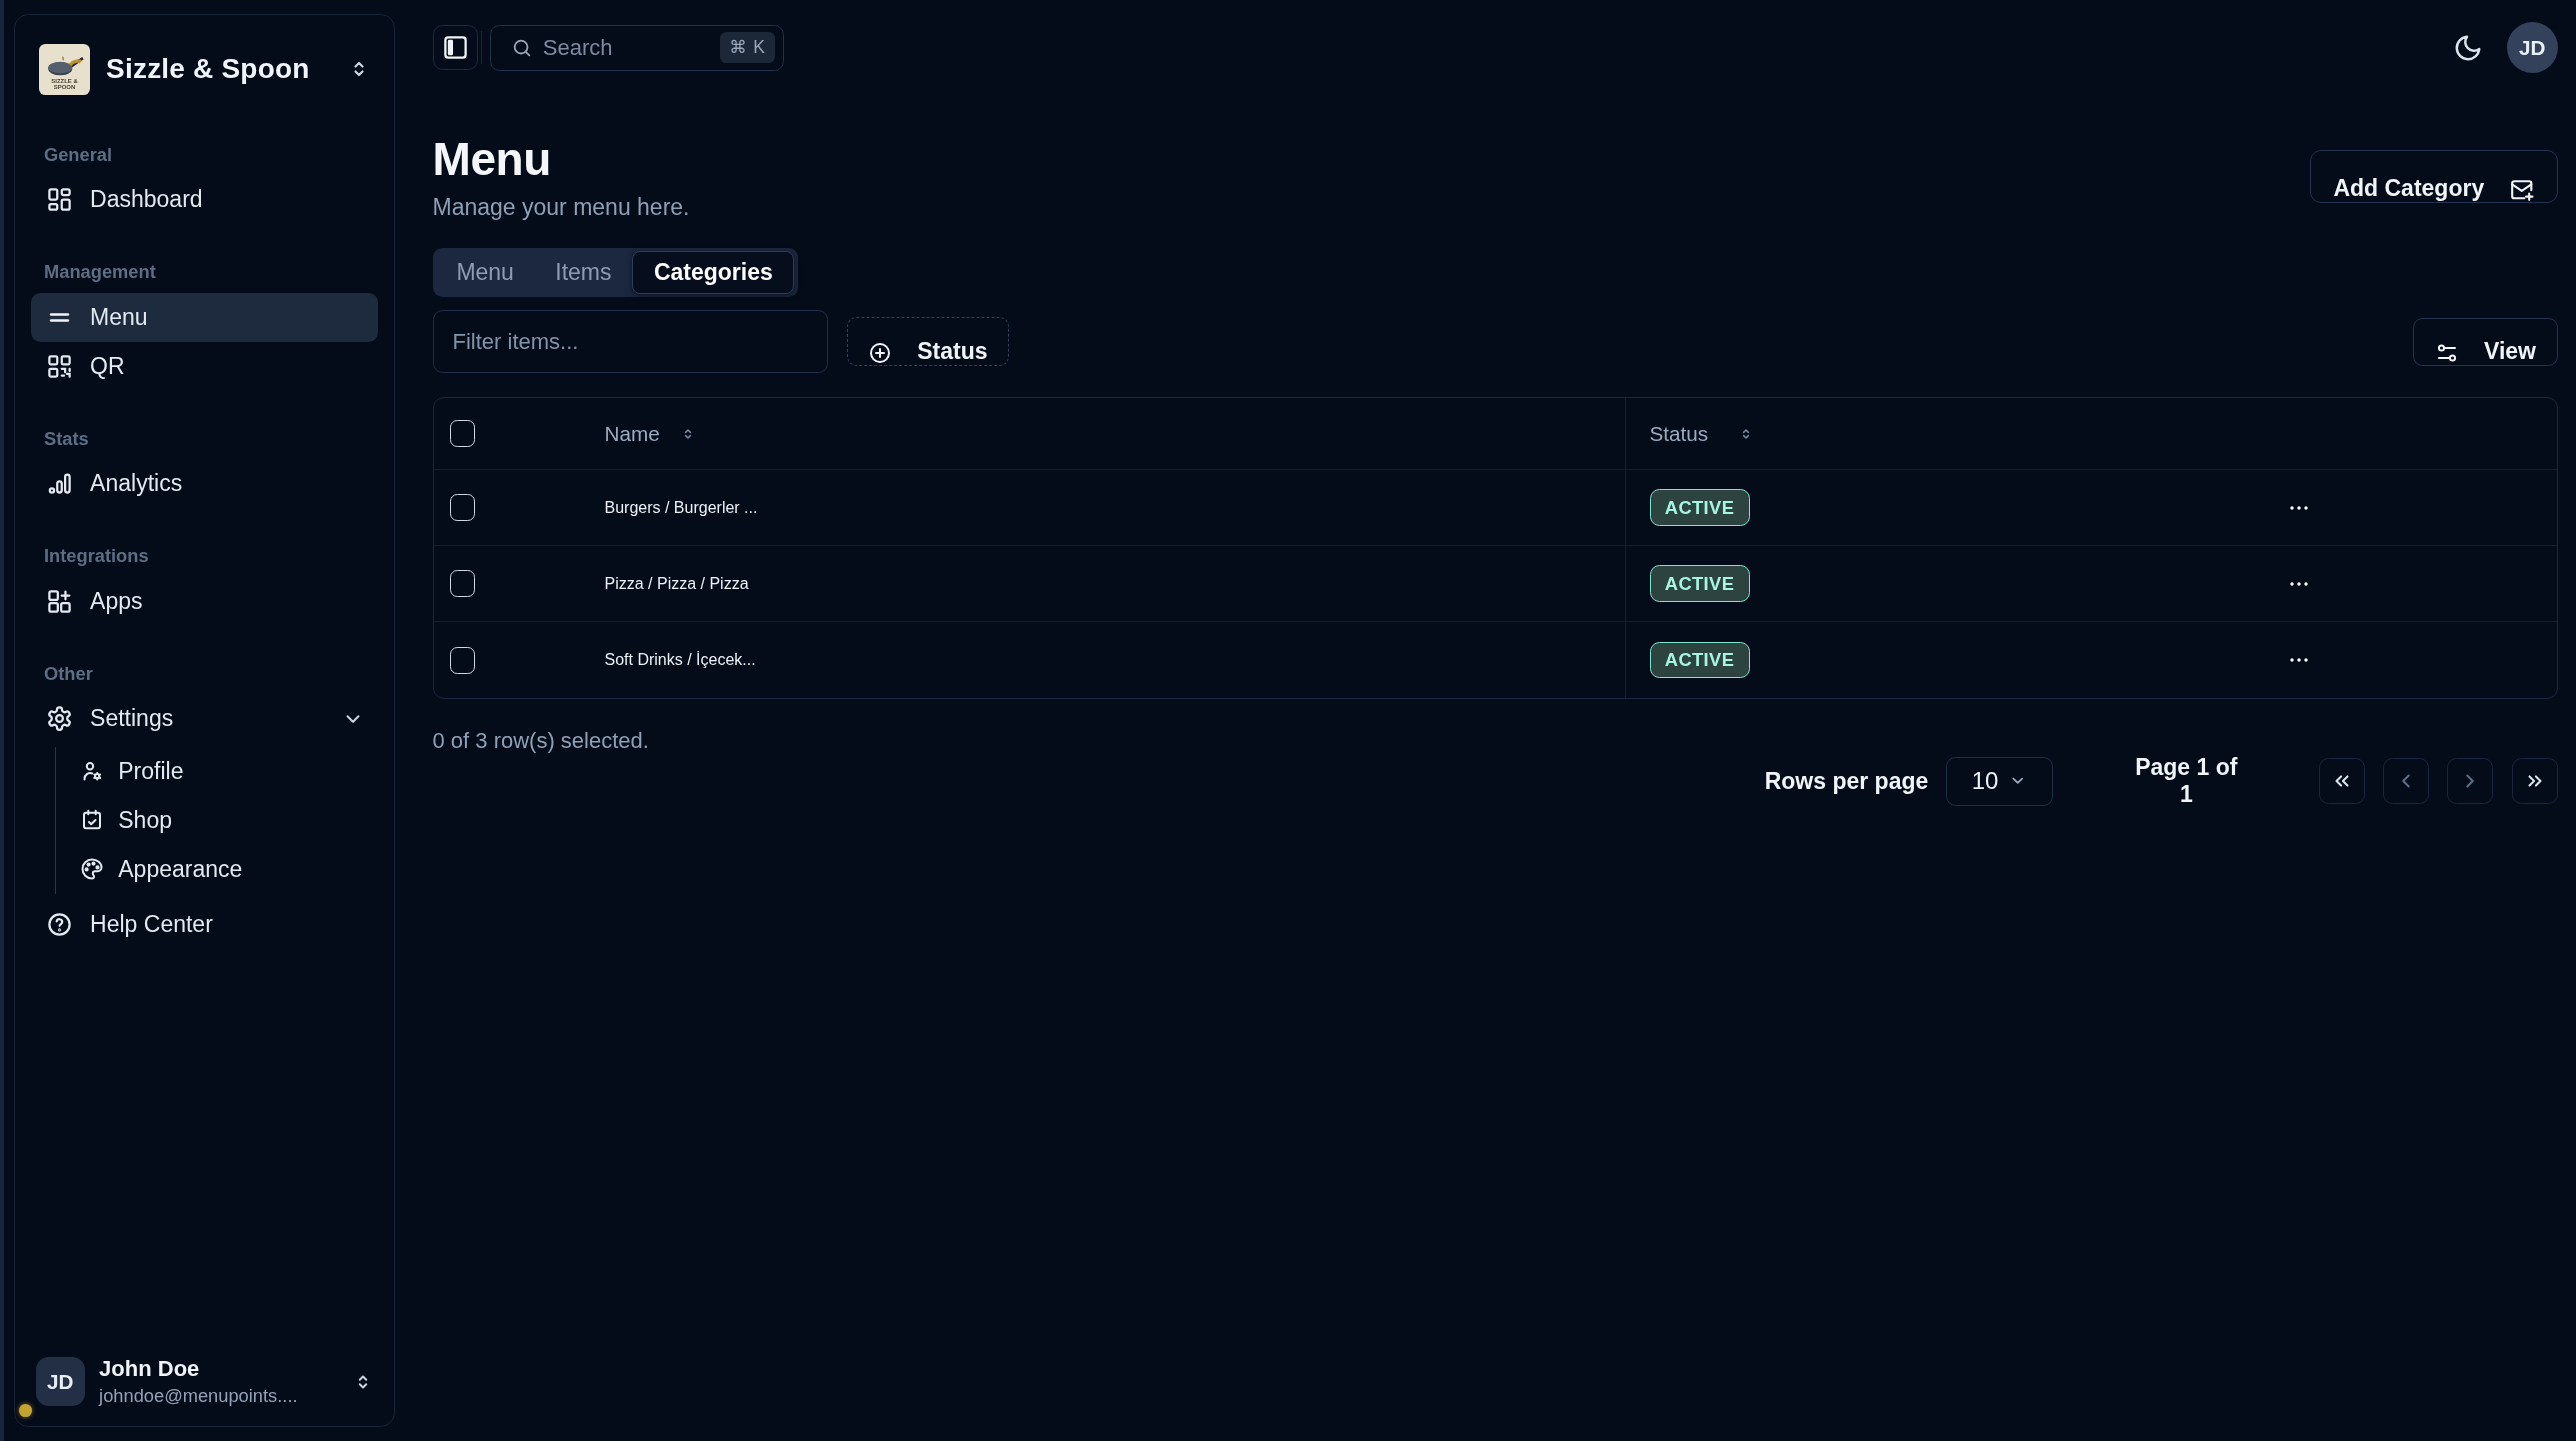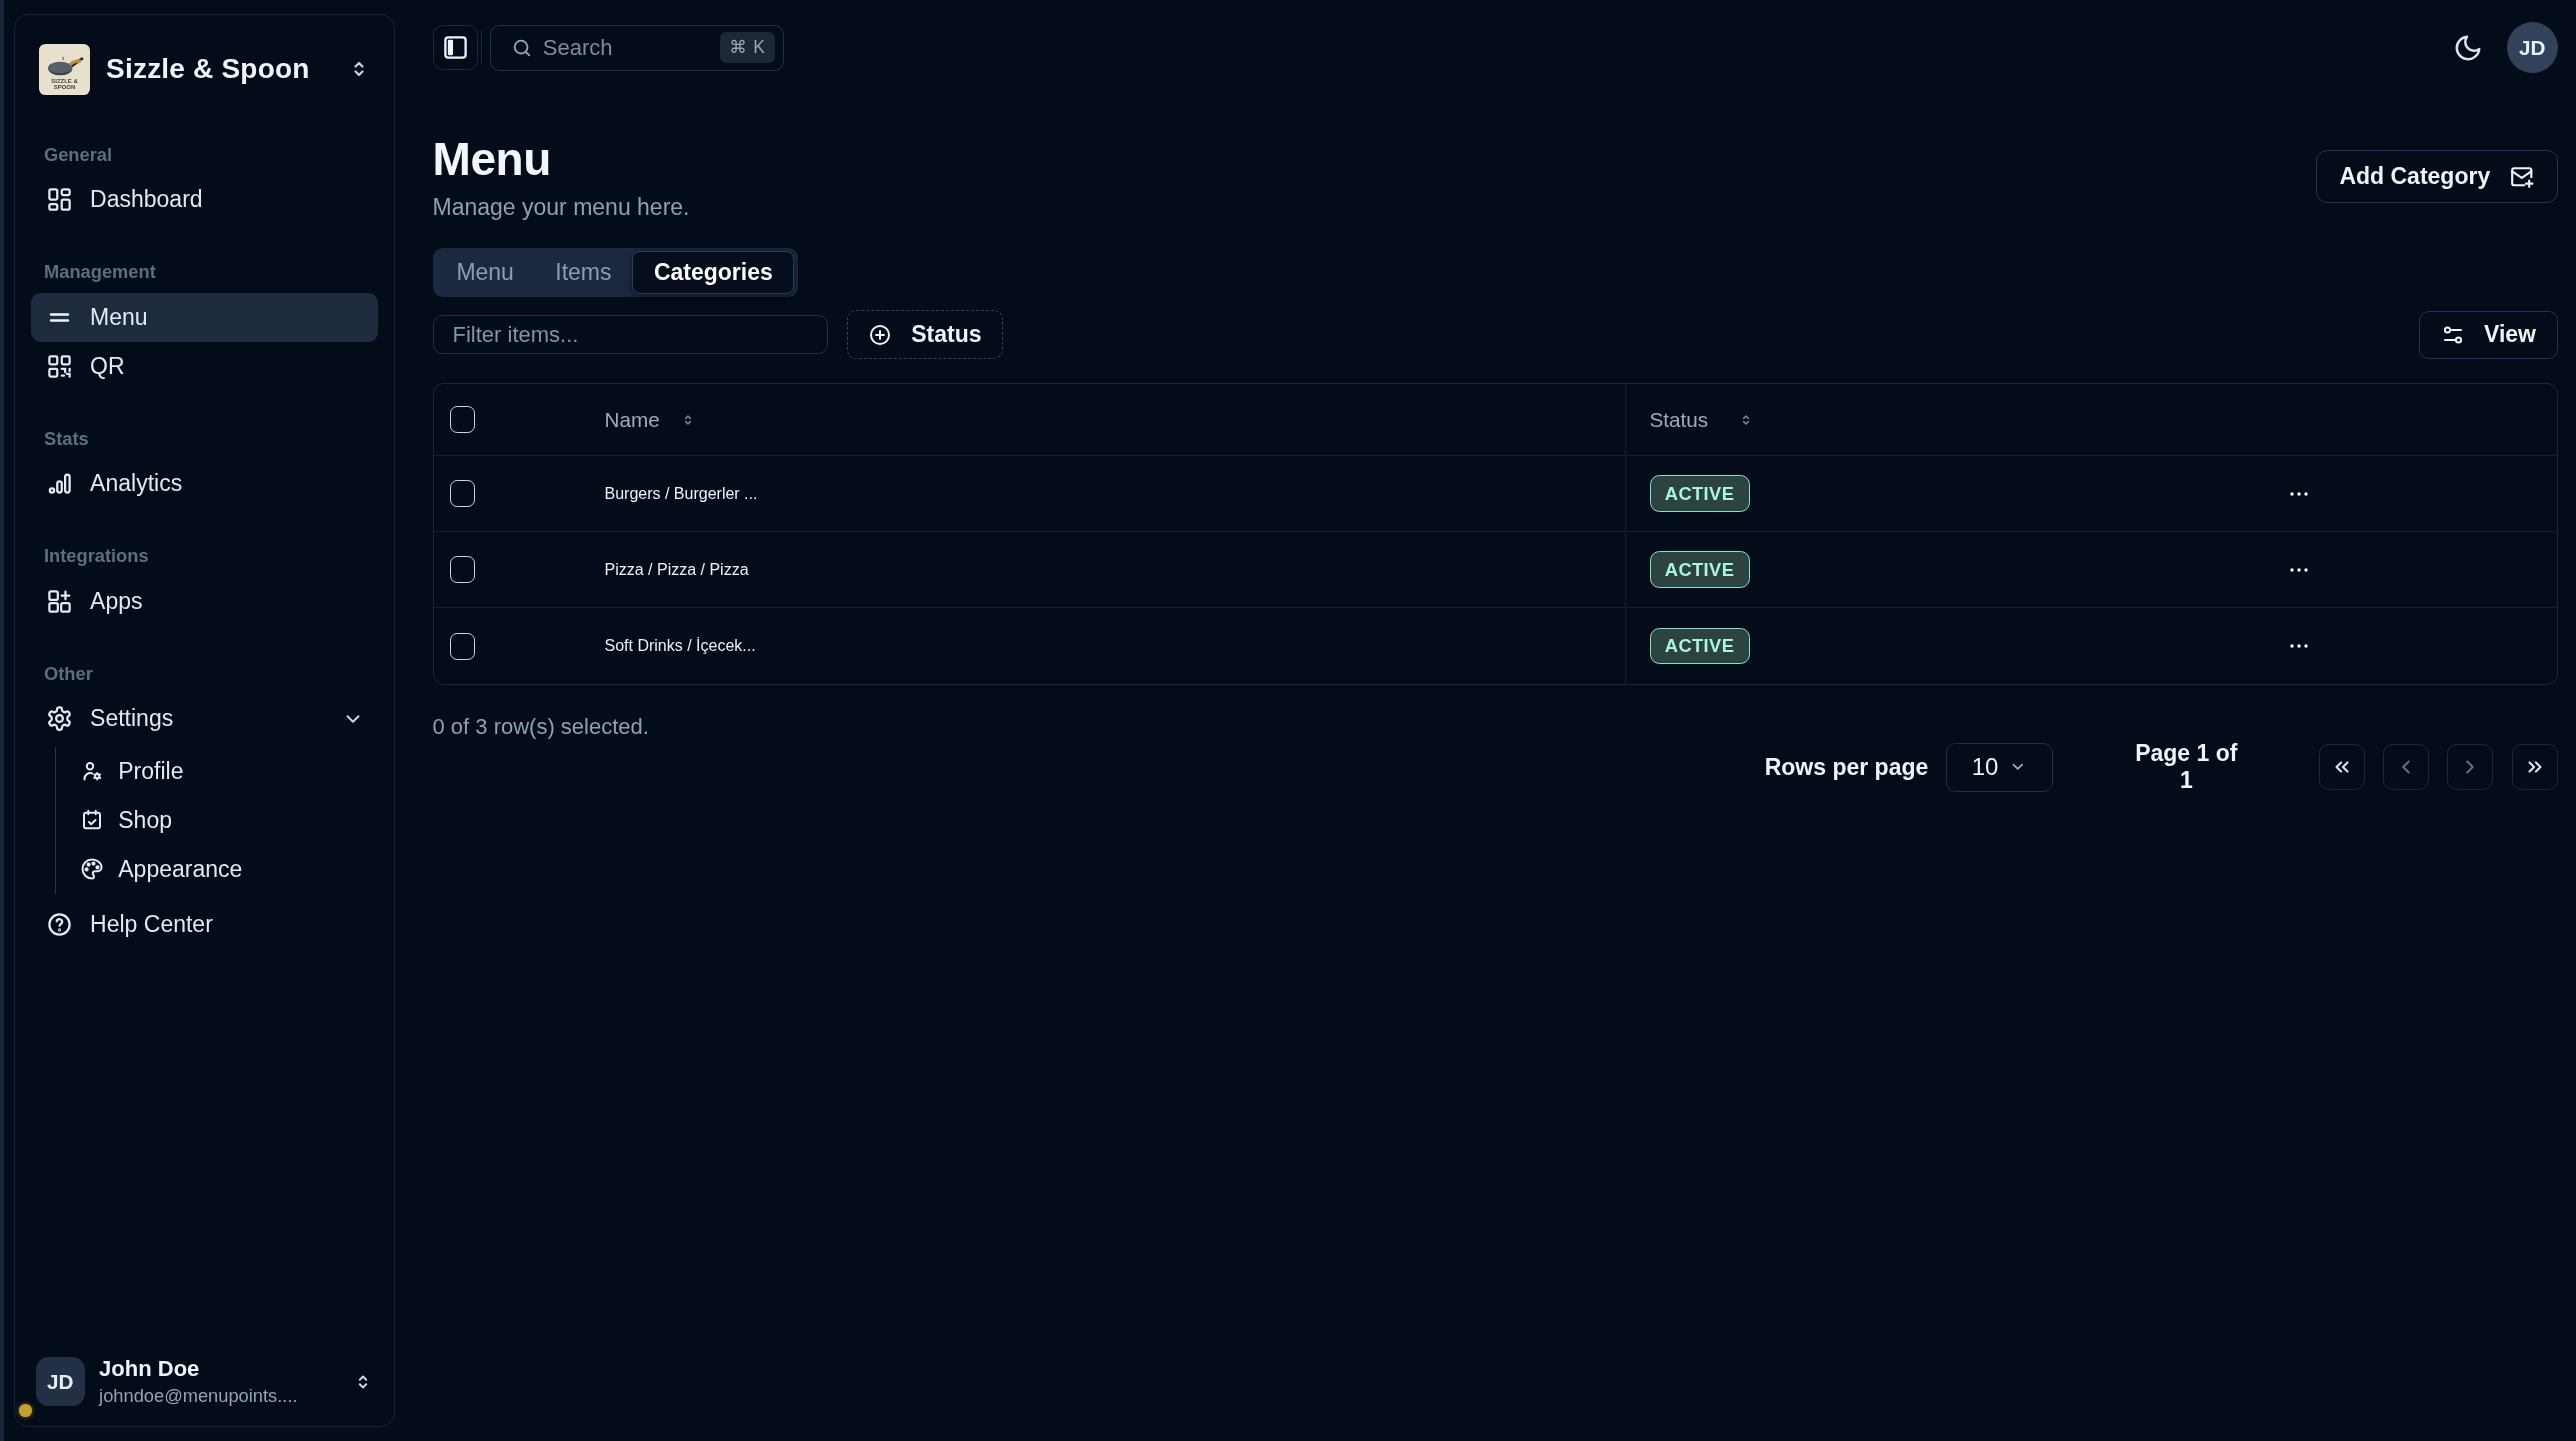--- a/index.html
+++ b/index.html
@@ -83,33 +83,33 @@
   .theme-btn { width:37px; height:37px; display:flex; align-items:center; justify-content:center; cursor:pointer; background:transparent; border:none; }
   .avatar-top {
     width:51px; height:51px; border-radius:50%; background:#33415a; color:#eaf0f8;
     display:flex; align-items:center; justify-content:center; font-size:20.7px; font-weight:600; cursor:pointer;
   }
 
   .page-head { margin-top:37px; display:flex; align-items:center; }
   .page-title { font-size:46px; font-weight:800; color:#f4f7fa; letter-spacing:-0.4px; }
   .page-subtitle { font-size:23px; color:#8da0b5; margin-top:8px; }
   .btn {
-    display:flex; align-items:center; gap:19px; border:1.6px solid #253350; border-radius:11px;
+    display:flex; align-items:flex-end; gap:25px; border:1.6px solid #253350; border-radius:11px;
     background:transparent; color:#f1f5f9; font-family:"Liberation Sans",sans-serif;
     font-size:23px; font-weight:700; cursor:pointer;
   }
   .add-btn { margin-left:auto; height:53px; padding:0 22px; }
 
   .tabs { margin-top:27px; display:inline-flex; align-items:center; background:#1c2840; border-radius:9.5px; padding:3.2px; }
   .tab { padding:0 20.7px; height:43px; display:flex; align-items:center; font-size:23px; color:#8e9cb2; font-weight:500; cursor:pointer; border-radius:8px; }
   .tab.active { background:#060d1c; border:1.6px solid #2c3d5c; color:#ffffff; font-weight:700; box-shadow:0 1.6px 6.4px rgba(0,0,0,.5); }
 
   .toolbar { margin-top:12.7px; display:flex; align-items:center; }
   .filter-input {
-    width:395px; height:39px; border:1.6px solid #202e47; border-radius:9.5px; background:transparent;
+    width:395px; height:63px; border:1.6px solid #202e47; border-radius:9.5px; background:transparent;
     padding:0 19px; font-family:"Liberation Sans",sans-serif; font-size:22px; color:#dbe3ee; outline:none;
   }
   .filter-input::placeholder { color:#8494a8; }
   .status-btn { margin-left:19px; height:49px; padding:0 20.7px; border-style:dashed; border-color:#33415c; border-radius:9.5px; font-weight:600; }
   .view-btn { margin-left:auto; height:48px; padding:0 20.7px; font-weight:600; border-radius:9.5px; }
 
   
   .table { margin-top:24px; border:1.6px solid #1b2740; border-radius:11px; overflow:hidden; }
   .t-row { display:grid; grid-template-columns:171px 1020px 1fr; align-items:center; position:relative; }
   .t-head { height:72px; border-bottom:1.6px solid #131e30; }

